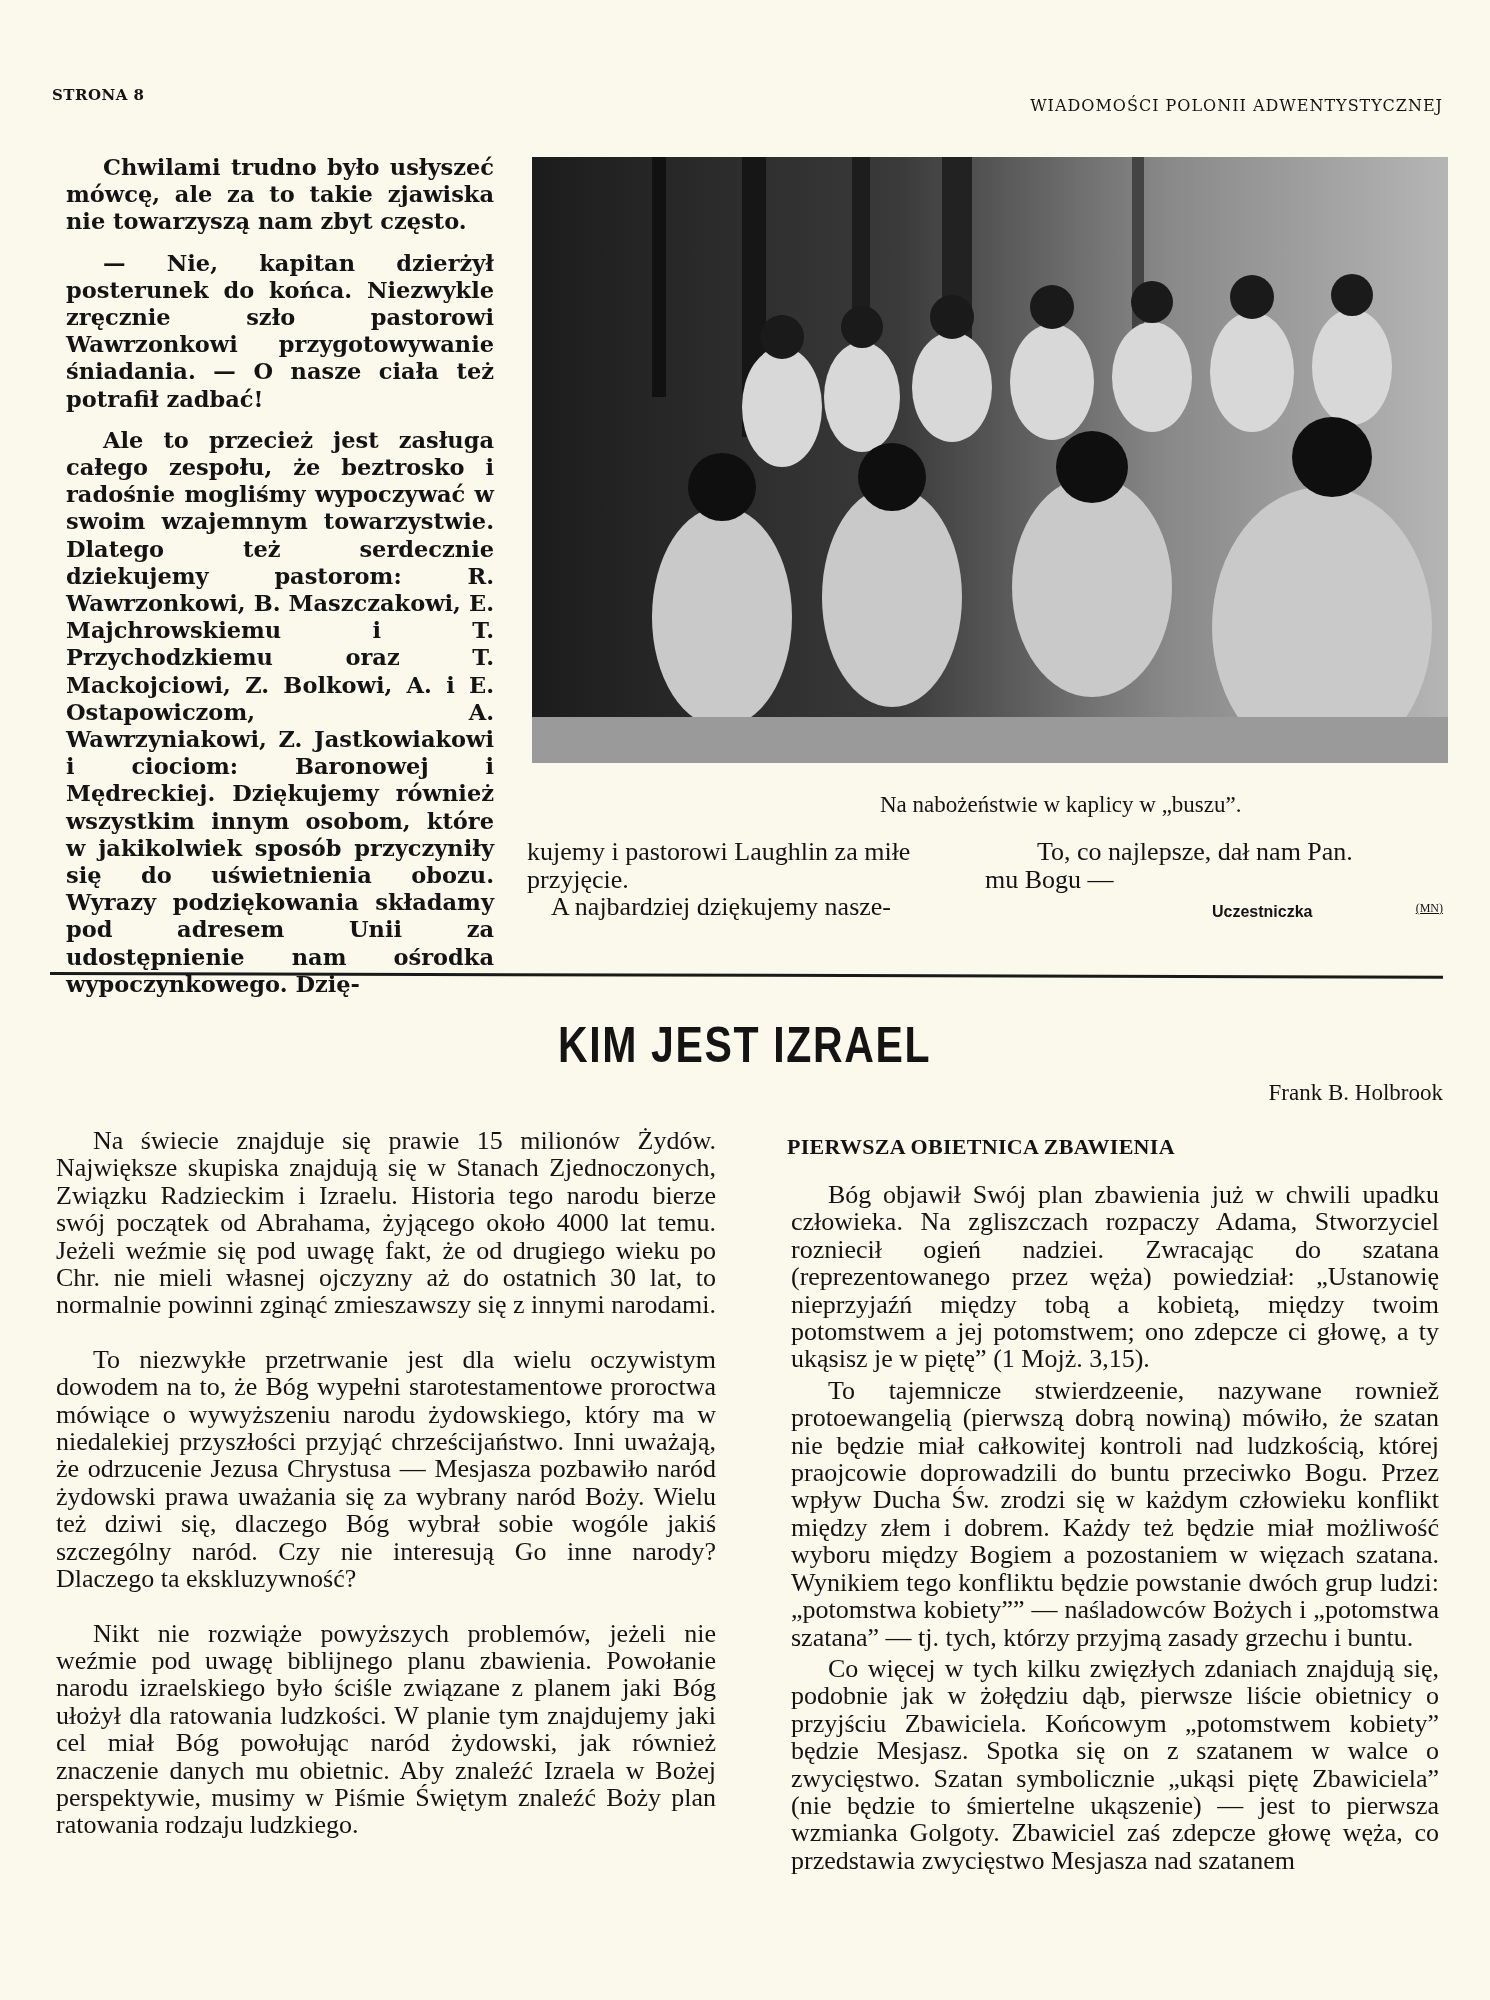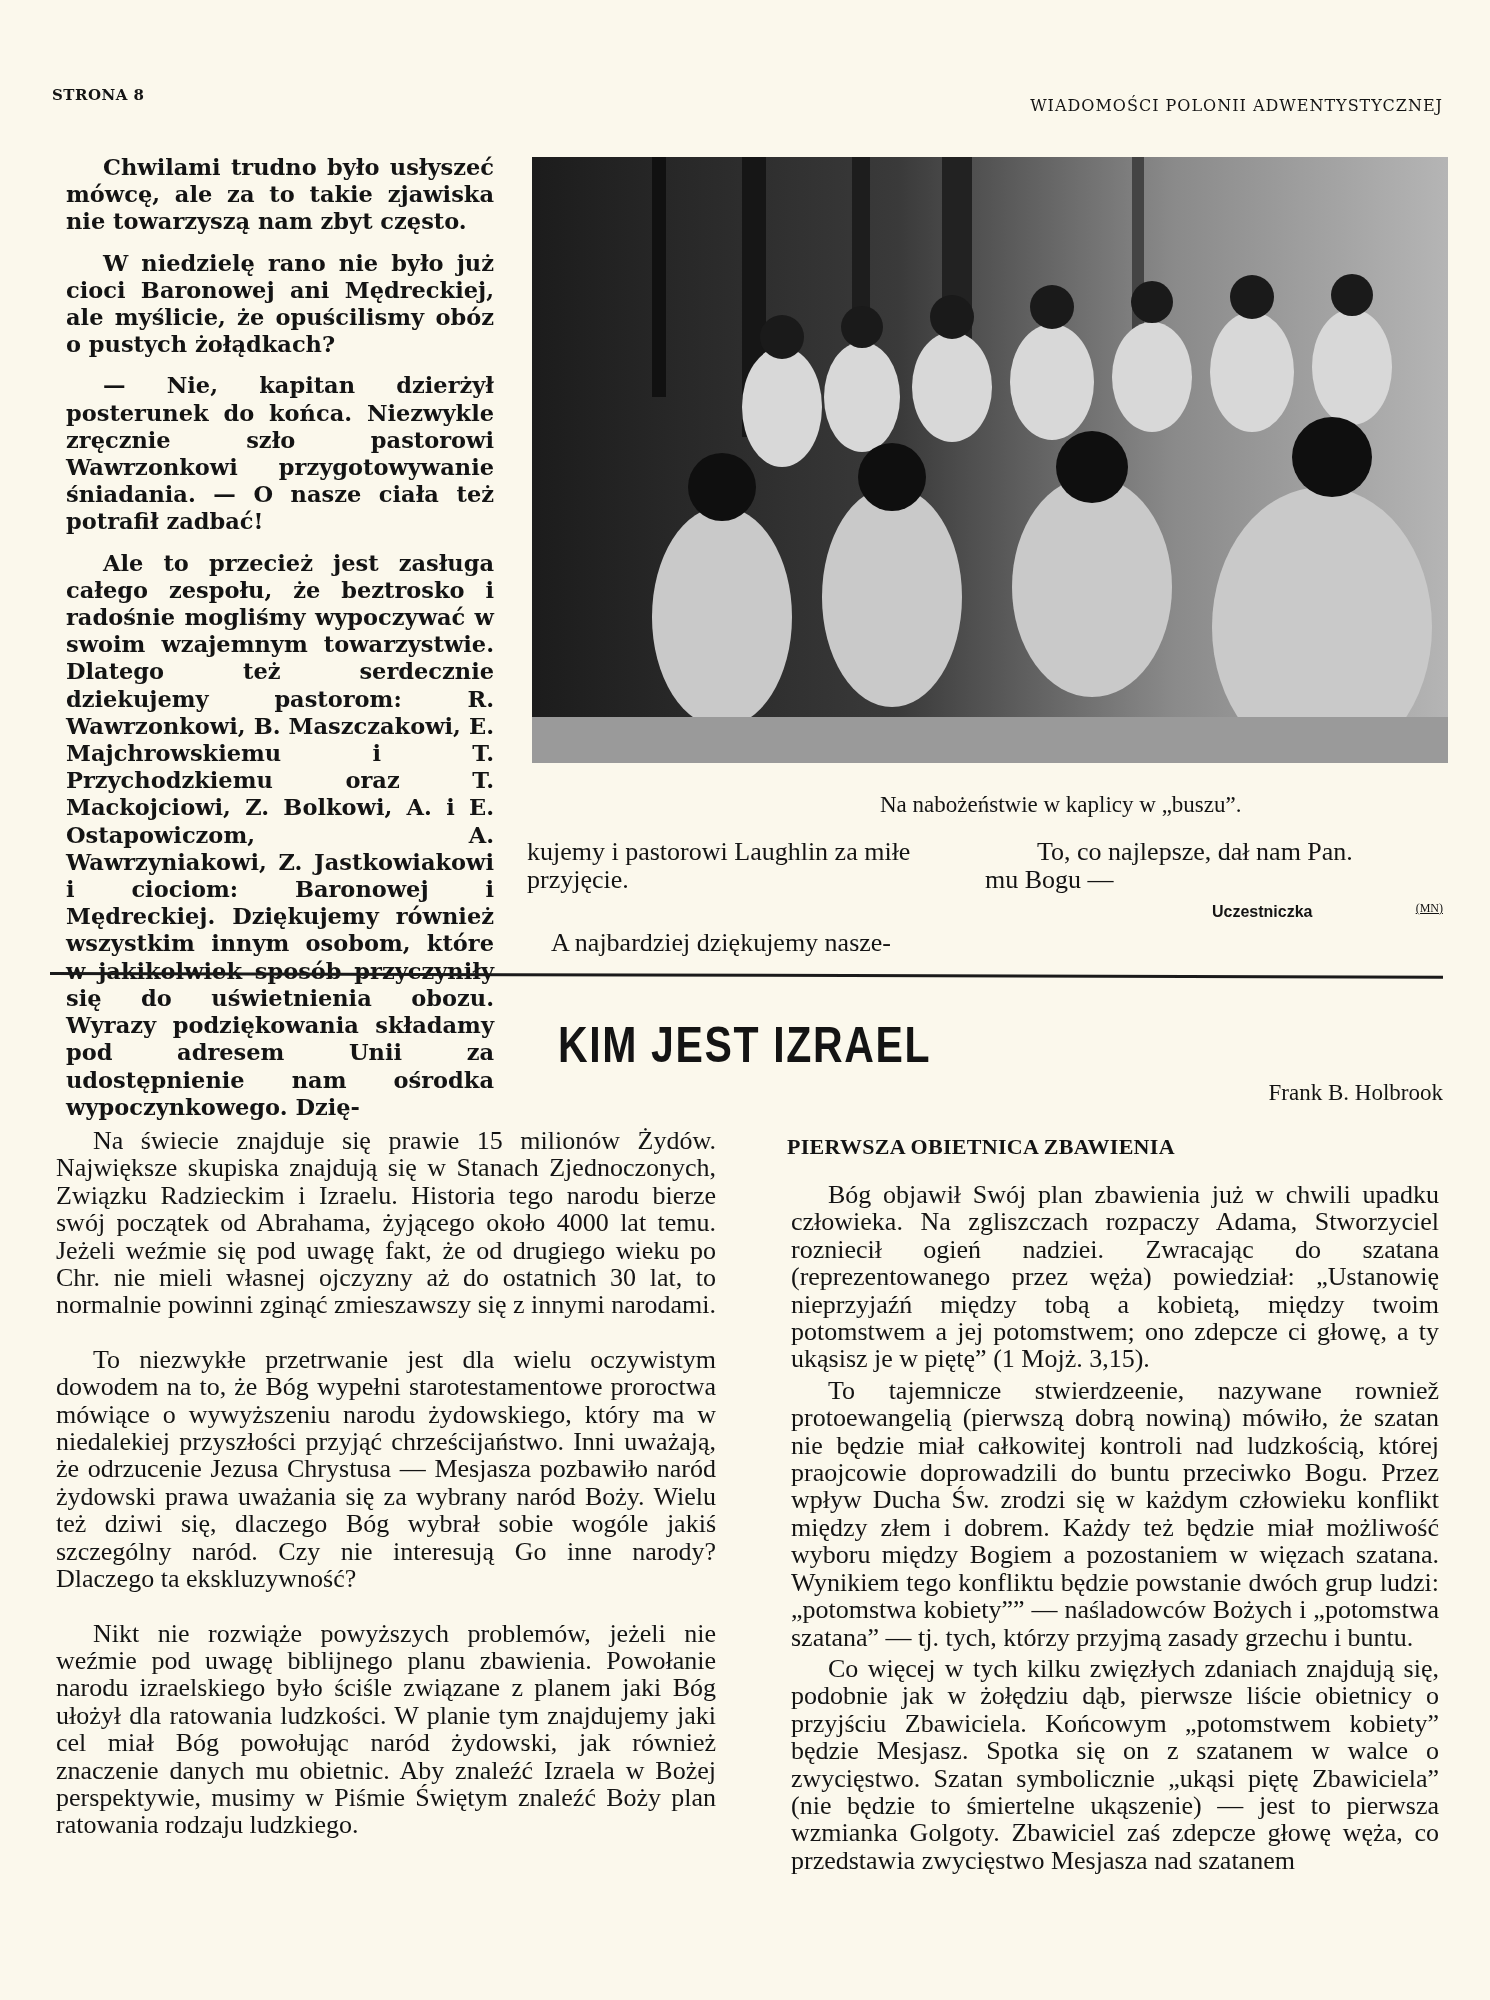--- a/index.html
+++ b/index.html
@@ -19,21 +19,20 @@
   .sub{font-family:"Liberation Serif",serif;font-weight:bold;font-size:22px;letter-spacing:0.3px;}
 </style>
 </head>
 <body>
 
 <div class="abs hdr" style="left:52px;top:86px;">STRONA 8</div>
 <div class="abs hdr hdr-r" style="right:47px;top:96px;">WIADOMOŚCI POLONII ADWENTYSTYCZNEJ</div>
 
 <div class="abs col1" style="left:52px;top:140px;width:456px;">
   <p>Chwilami trudno było usłyszeć mówcę, ale za to takie zjawiska nie towarzyszą nam zbyt często.</p>
-  <p>W niedzielę rano nie było już cioci Baronowej ani Mędreckiej, ale myślicie, że opuścilismy obóz o pustych żołądkach?</p>
   <p>— Nie, kapitan dzierżył posterunek do końca. Niezwykle zręcznie szło pastorowi Wawrzonkowi przygotowywanie śniadania. — O nasze ciała też potrafił zadbać!</p>
   <p>Ale to przecież jest zasługa całego zespołu, że beztrosko i radośnie mogliśmy wypoczywać w swoim wzajemnym towarzystwie. Dlatego też serdecznie dziekujemy pastorom: R. Wawrzonkowi, B. Maszczakowi, E. Majchrowskiemu i T. Przychodzkiemu oraz T. Mackojciowi, Z. Bolkowi, A. i E. Ostapowiczom, A. Wawrzyniakowi, Z. Jastkowiakowi i ciociom: Baronowej i Mędreckiej. Dziękujemy również wszystkim innym osobom, które w jakikolwiek sposób przyczyniły się do uświetnienia obozu. Wyrazy podziękowania składamy pod adresem Unii za udostępnienie nam ośrodka wypoczynkowego. Dzię-</p>
 </div>
 
 <div class="abs photo" style="left:532px;top:157px;width:916px;height:606px;">
   <svg width="916" height="606" viewBox="0 0 916 606">
     <defs>
       <linearGradient id="sky" x1="0" y1="0" x2="1" y2="0">
         <stop offset="0" stop-color="#1c1c1c"></stop>
         <stop offset="0.4" stop-color="#3a3a3a"></stop>
@@ -82,21 +81,21 @@
     </g>
     <rect x="0" y="560" width="916" height="46" fill="#9a9a9a"></rect>
   </svg>
 </div>
 
 <div class="abs lib" style="left:880px;top:792px;font-size:23px;">Na nabożeństwie w kaplicy w „buszu”.</div>
 
 <div class="abs" style="left:527px;top:838px;width:450px;">
   <div class="narrow">kujemy i pastorowi Laughlin za miłe</div>
   <div class="narrow">przyjęcie.</div>
-  <div class="narrow" style="padding-left:24px;margin-top:36px;">A najbardziej dziękujemy nasze-</div>
+  <div class="narrow" style="padding-left:24px;">A najbardziej dziękujemy nasze-</div>
 </div>
 
 <div class="abs" style="left:985px;top:838px;width:458px;">
   <div class="narrow" style="padding-left:52px;">To, co najlepsze, dał nam Pan.</div>
   <div class="narrow">mu Bogu —</div>
   <div style="position:relative;height:28px;margin-top:6px;">
     <span class="abs" style="left:227px;top:4px;font-family:'Liberation Sans',sans-serif;font-weight:bold;font-size:16px;">Uczestniczka</span>
     <span class="abs lib" style="right:0;top:2px;font-size:12px;text-decoration:underline;">(MN)</span>
   </div>
 </div>

